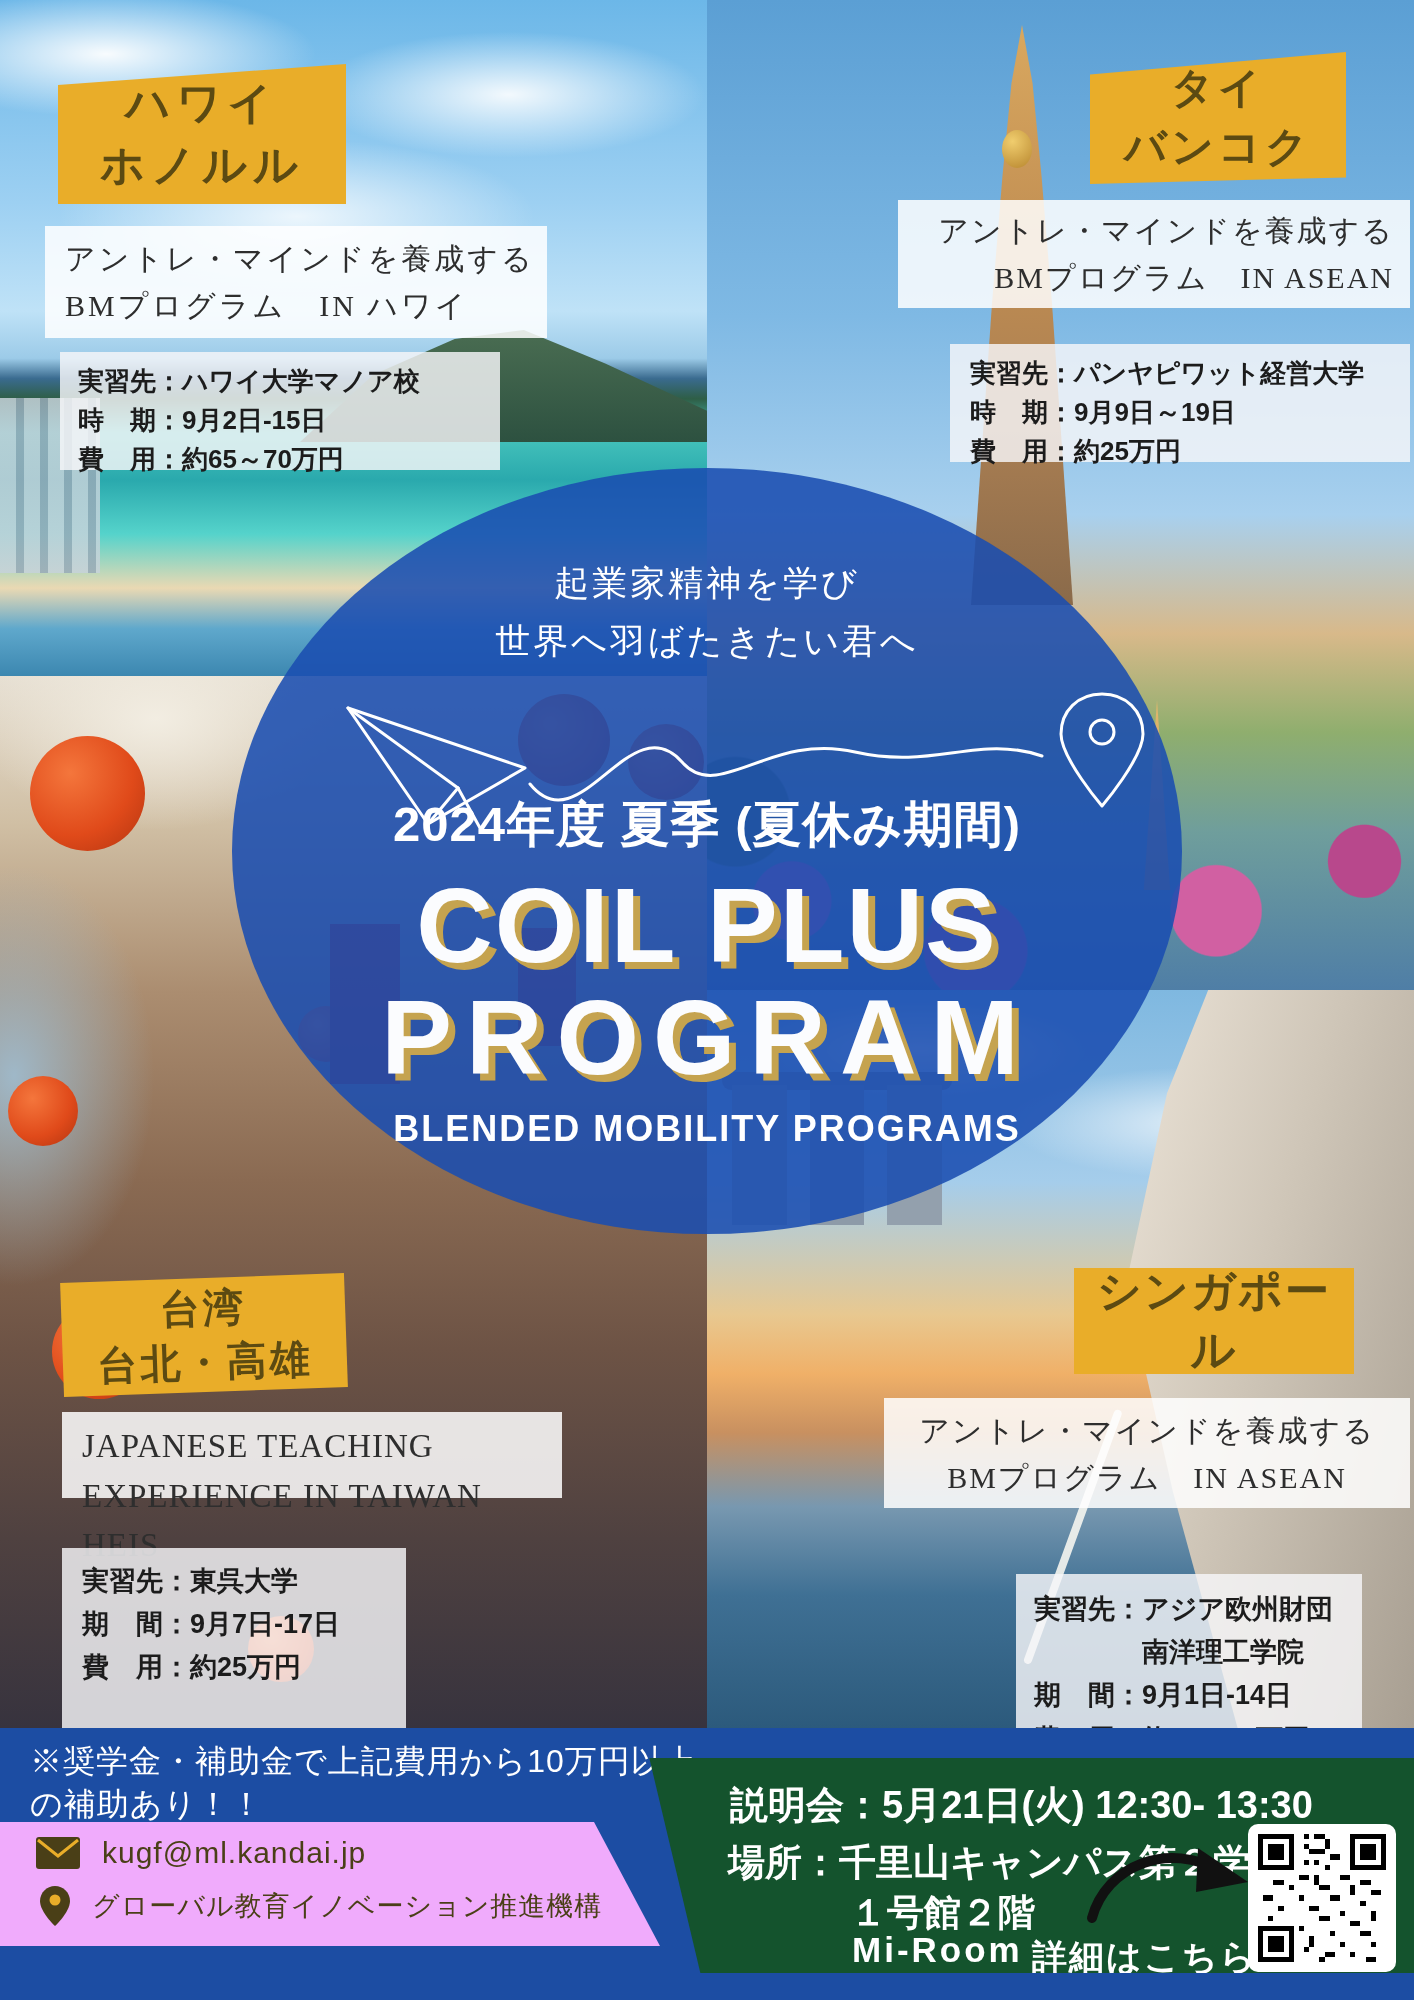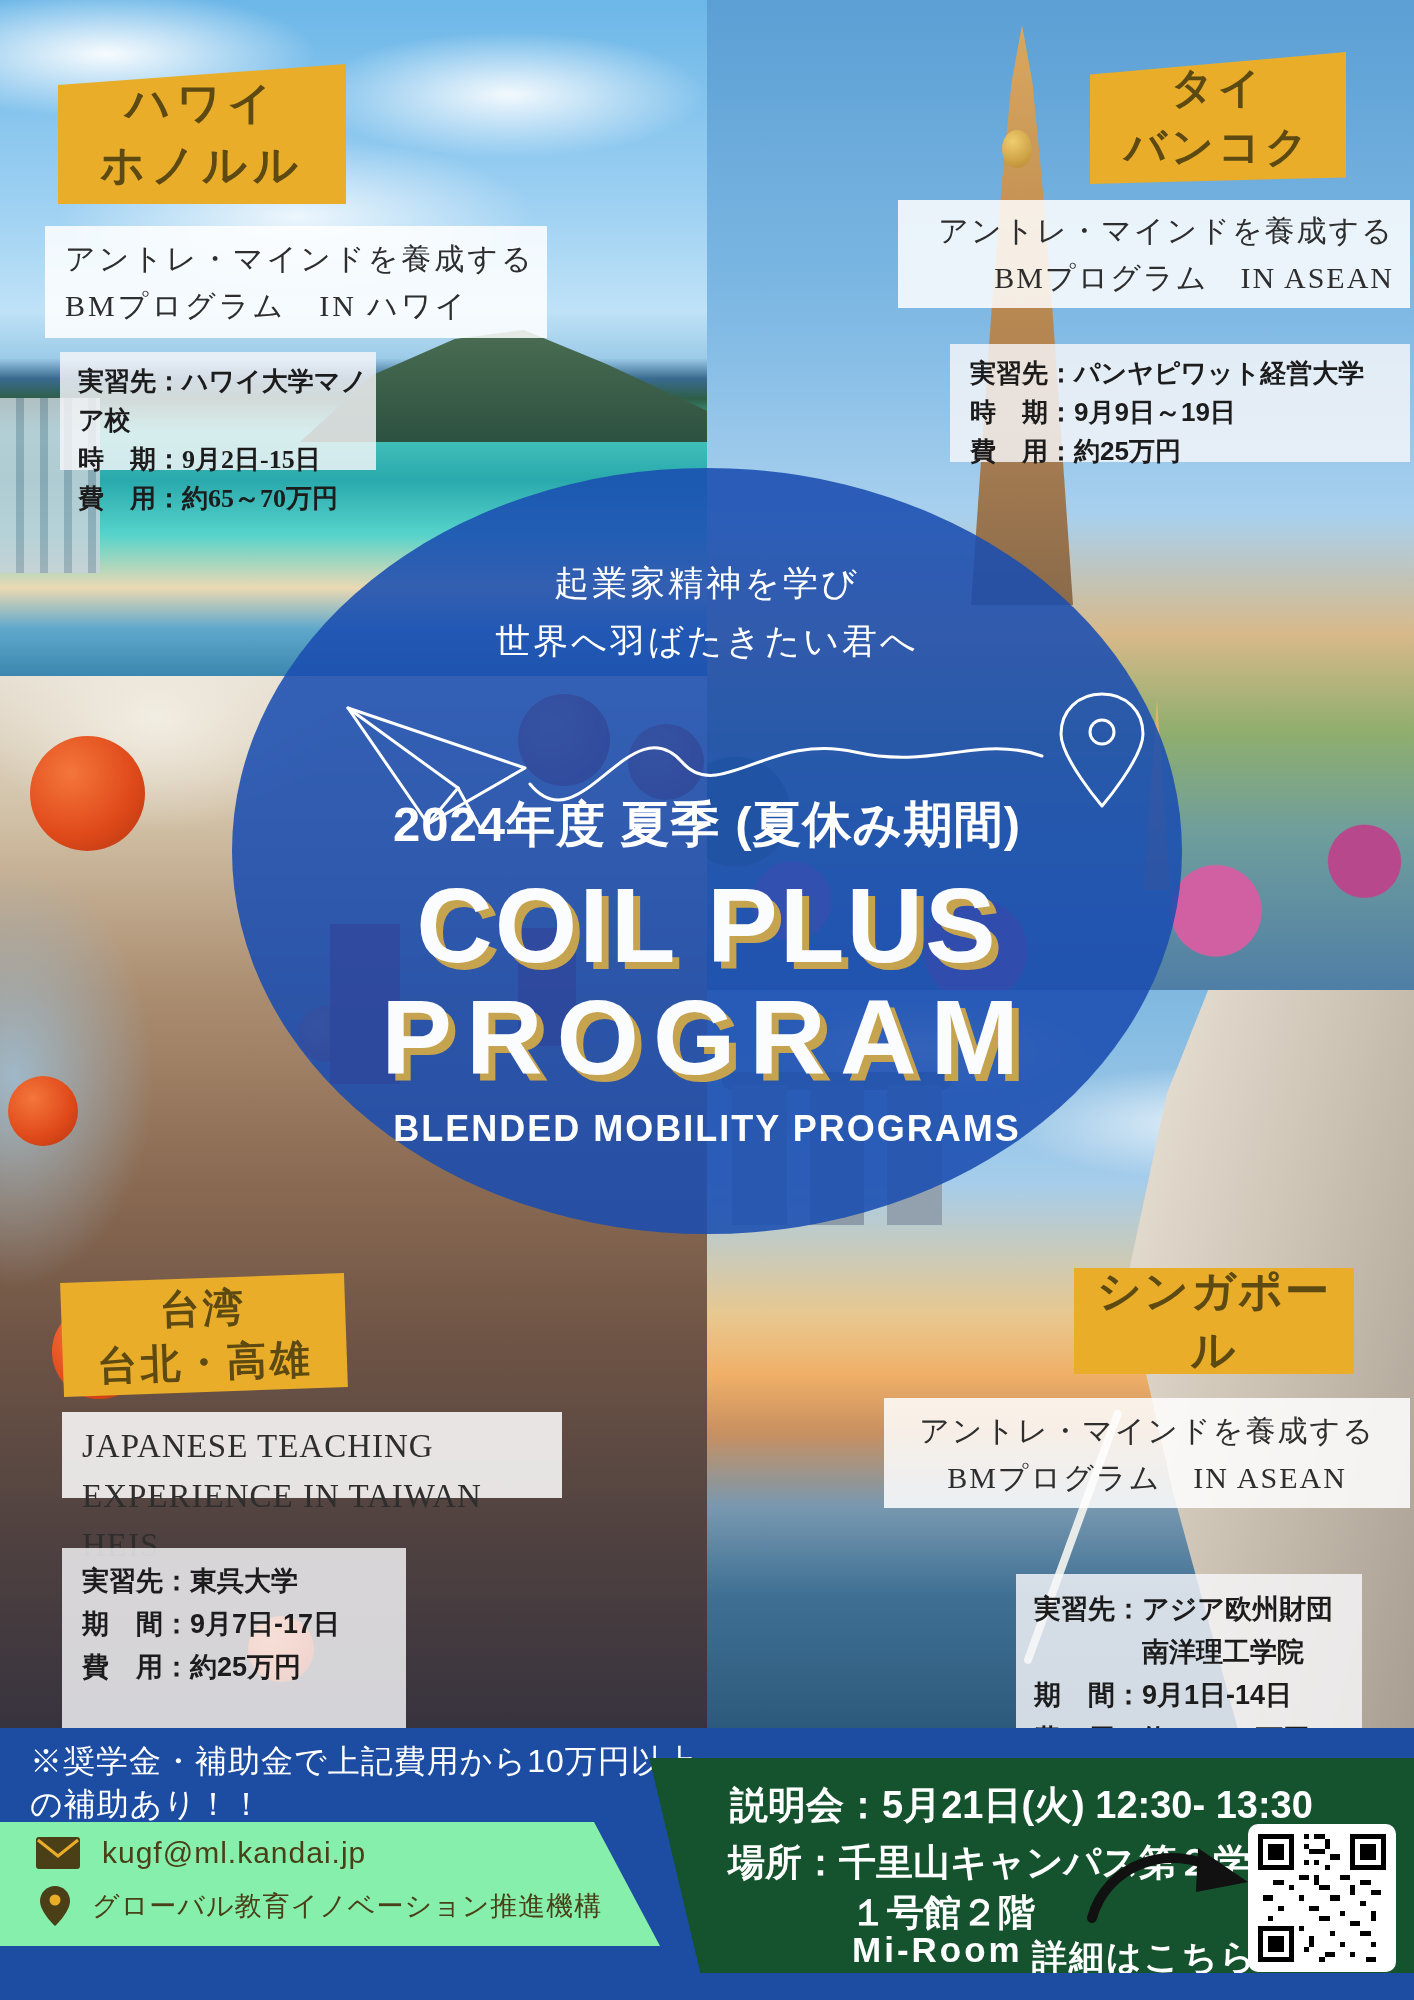--- a/index.html
+++ b/index.html
@@ -95,29 +95,29 @@
   .t-hw{left:45px;top:226px;width:502px;height:112px;font-size:30px;line-height:1.55;letter-spacing:3px;
     padding:10px 0 0 20px;box-sizing:border-box;}
   .t-th{left:898px;top:200px;width:512px;height:108px;font-size:30px;line-height:1.55;letter-spacing:2px;
     padding:8px 16px 0 0;box-sizing:border-box;text-align:right;}
   .t-tw{left:62px;top:1412px;width:500px;height:86px;font-size:33px;line-height:1.5;letter-spacing:1px;
     padding:10px 0 0 20px;box-sizing:border-box;}
   .t-sg{left:884px;top:1398px;width:526px;height:110px;font-size:30px;line-height:1.55;letter-spacing:2px;
     padding:10px 0 0 0;box-sizing:border-box;text-align:center;}
 
   .dbox{background:rgba(247,247,249,.82);font-weight:bold;color:#1c1c1c;box-sizing:border-box;}
-  .d-hw{left:60px;top:352px;width:316px;height:118px;font-size:26px;line-height:1.5;padding:10px 0 0 18px;font-family:Liberation Serif, serif;}
+  .d-hw{left:60px;top:352px;width:440px;height:118px;font-size:26px;line-height:1.5;padding:10px 0 0 18px;}
   .d-th{left:950px;top:344px;width:460px;height:118px;font-size:26px;line-height:1.5;padding:10px 0 0 20px;}
   .d-tw{left:62px;top:1548px;width:344px;height:184px;font-size:27px;line-height:1.6;padding:12px 0 0 20px;}
   .d-sg{left:1016px;top:1526px;width:346px;height:190px;font-size:27px;line-height:1.6;padding:14px 0 0 18px;margin-top:48px;}
 
   
   .footer{left:0;top:1728px;width:1414px;height:272px;background:#1c4da3;}
   .note{left:30px;top:12px;font-size:32px;line-height:1.35;letter-spacing:1px;color:#fff;font-weight:500;}
-  .ly{left:0;top:94px;width:660px;height:124px;background:#86efac;
+  .ly{left:0;top:94px;width:660px;height:124px;background:#f0abfc;
     clip-path:polygon(0 0,90% 0,100% 100%,0 100%);}
   .crow{position:absolute;display:flex;align-items:center;gap:22px;color:#4a3f17;}
   .crow1{left:36px;top:14px;font-size:30px;letter-spacing:1px;}
   .crow2{left:40px;top:64px;font-size:27px;letter-spacing:1px;}
   .ry{left:640px;top:30px;width:774px;height:215px;background:#14532d;
     clip-path:polygon(1.2% 0,100% 0,100% 100%,7.8% 100%);color:#fff;font-weight:bold;}
   .ses{left:90px;top:22px;font-size:38px;}
   .plc{left:88px;top:80px;font-size:37px;}
   .plc2{left:210px;top:130px;font-size:37px;}
   .plc3{left:212px;top:172px;font-size:35px;letter-spacing:3px;}

